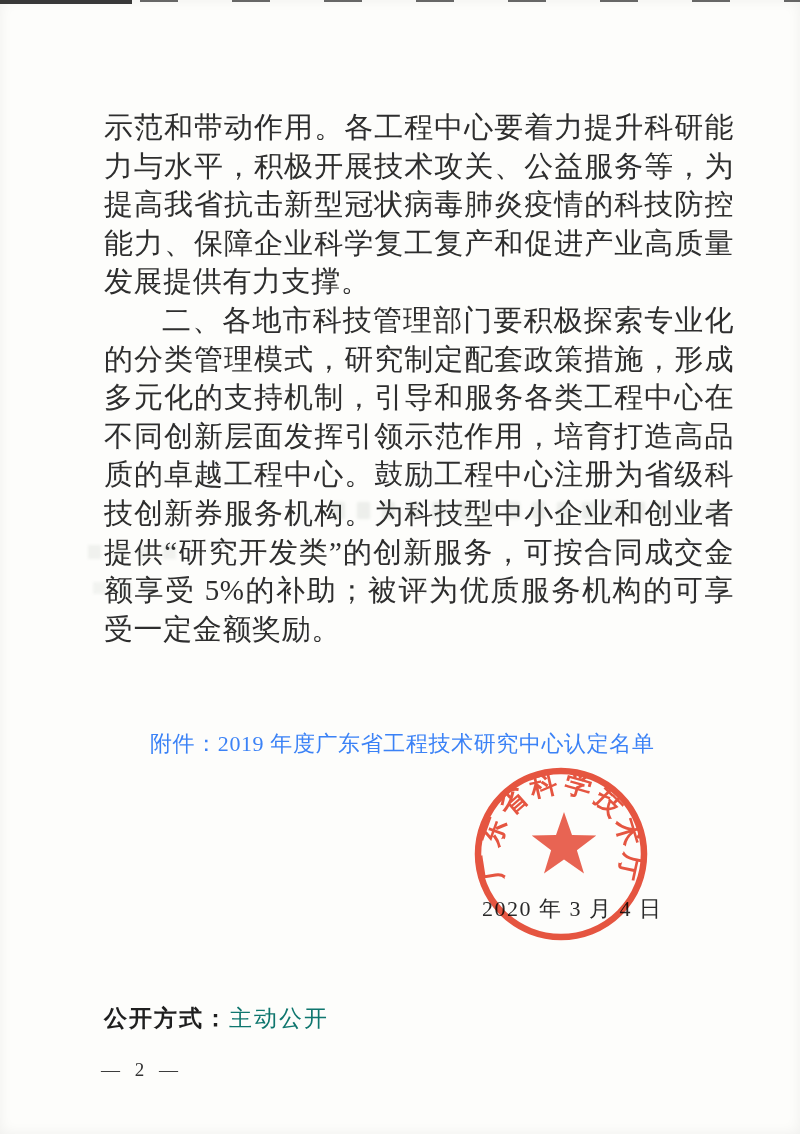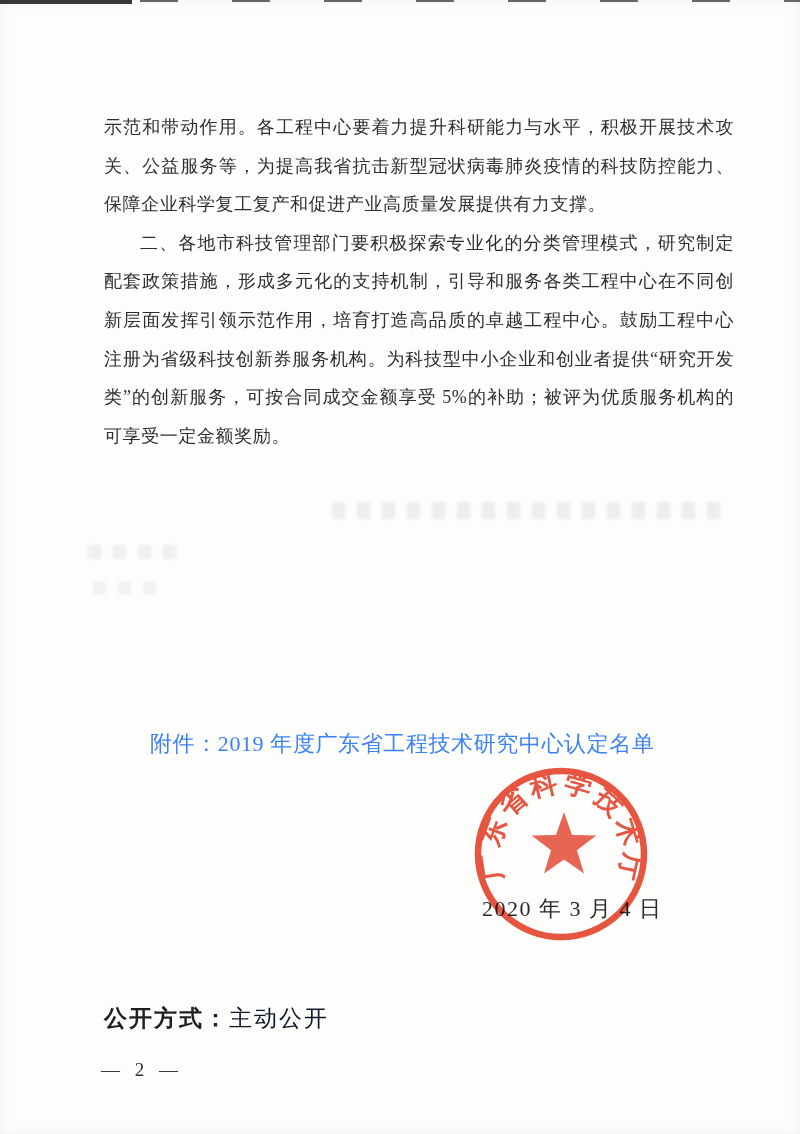--- a/index.html
+++ b/index.html
@@ -22,21 +22,21 @@
   }
   .scan-top-dashed {
     position: absolute; left: 140px; top: 0; width: 660px; height: 2px;
     background: repeating-linear-gradient(90deg,
       rgba(25,25,25,.65) 0 38px, transparent 38px 92px);
   }
   
   .body-text {
     position: absolute;
     left: 104px; top: 108px; width: 630px;
-    font-size: 18px;
+    font-size: 29px;
     line-height: 38.6px;
     letter-spacing: 0.6px;
     text-align: justify;
     color: #2e2e2e;
   }
   .body-text p { margin: 0; }
   .body-text p.indent { text-indent: 2em; }
   
   .attachment {
     position: absolute;
@@ -91,21 +91,21 @@
   .bleed-c { left: 93px;  top: 582px; width: 64px;  height: 12px; opacity: .15; }
   
   .footer-disclosure {
     position: absolute;
     left: 104px; top: 1003px;
     font-size: 23px;
     letter-spacing: 2px;
     white-space: nowrap;
   }
   .disc-label { font-weight: 700; color: #1f1f1f; text-align: right; }
-  .disc-value { font-weight: 400; color: #0f172a; }
+  .disc-value { font-weight: 400; color: #0f766e; }
   .page-number {
     position: absolute;
     left: 101px; top: 1059px;
     font-size: 19px;
     letter-spacing: 5px;
     color: #333;
     white-space: nowrap;
   }
 </style>
 </head>

